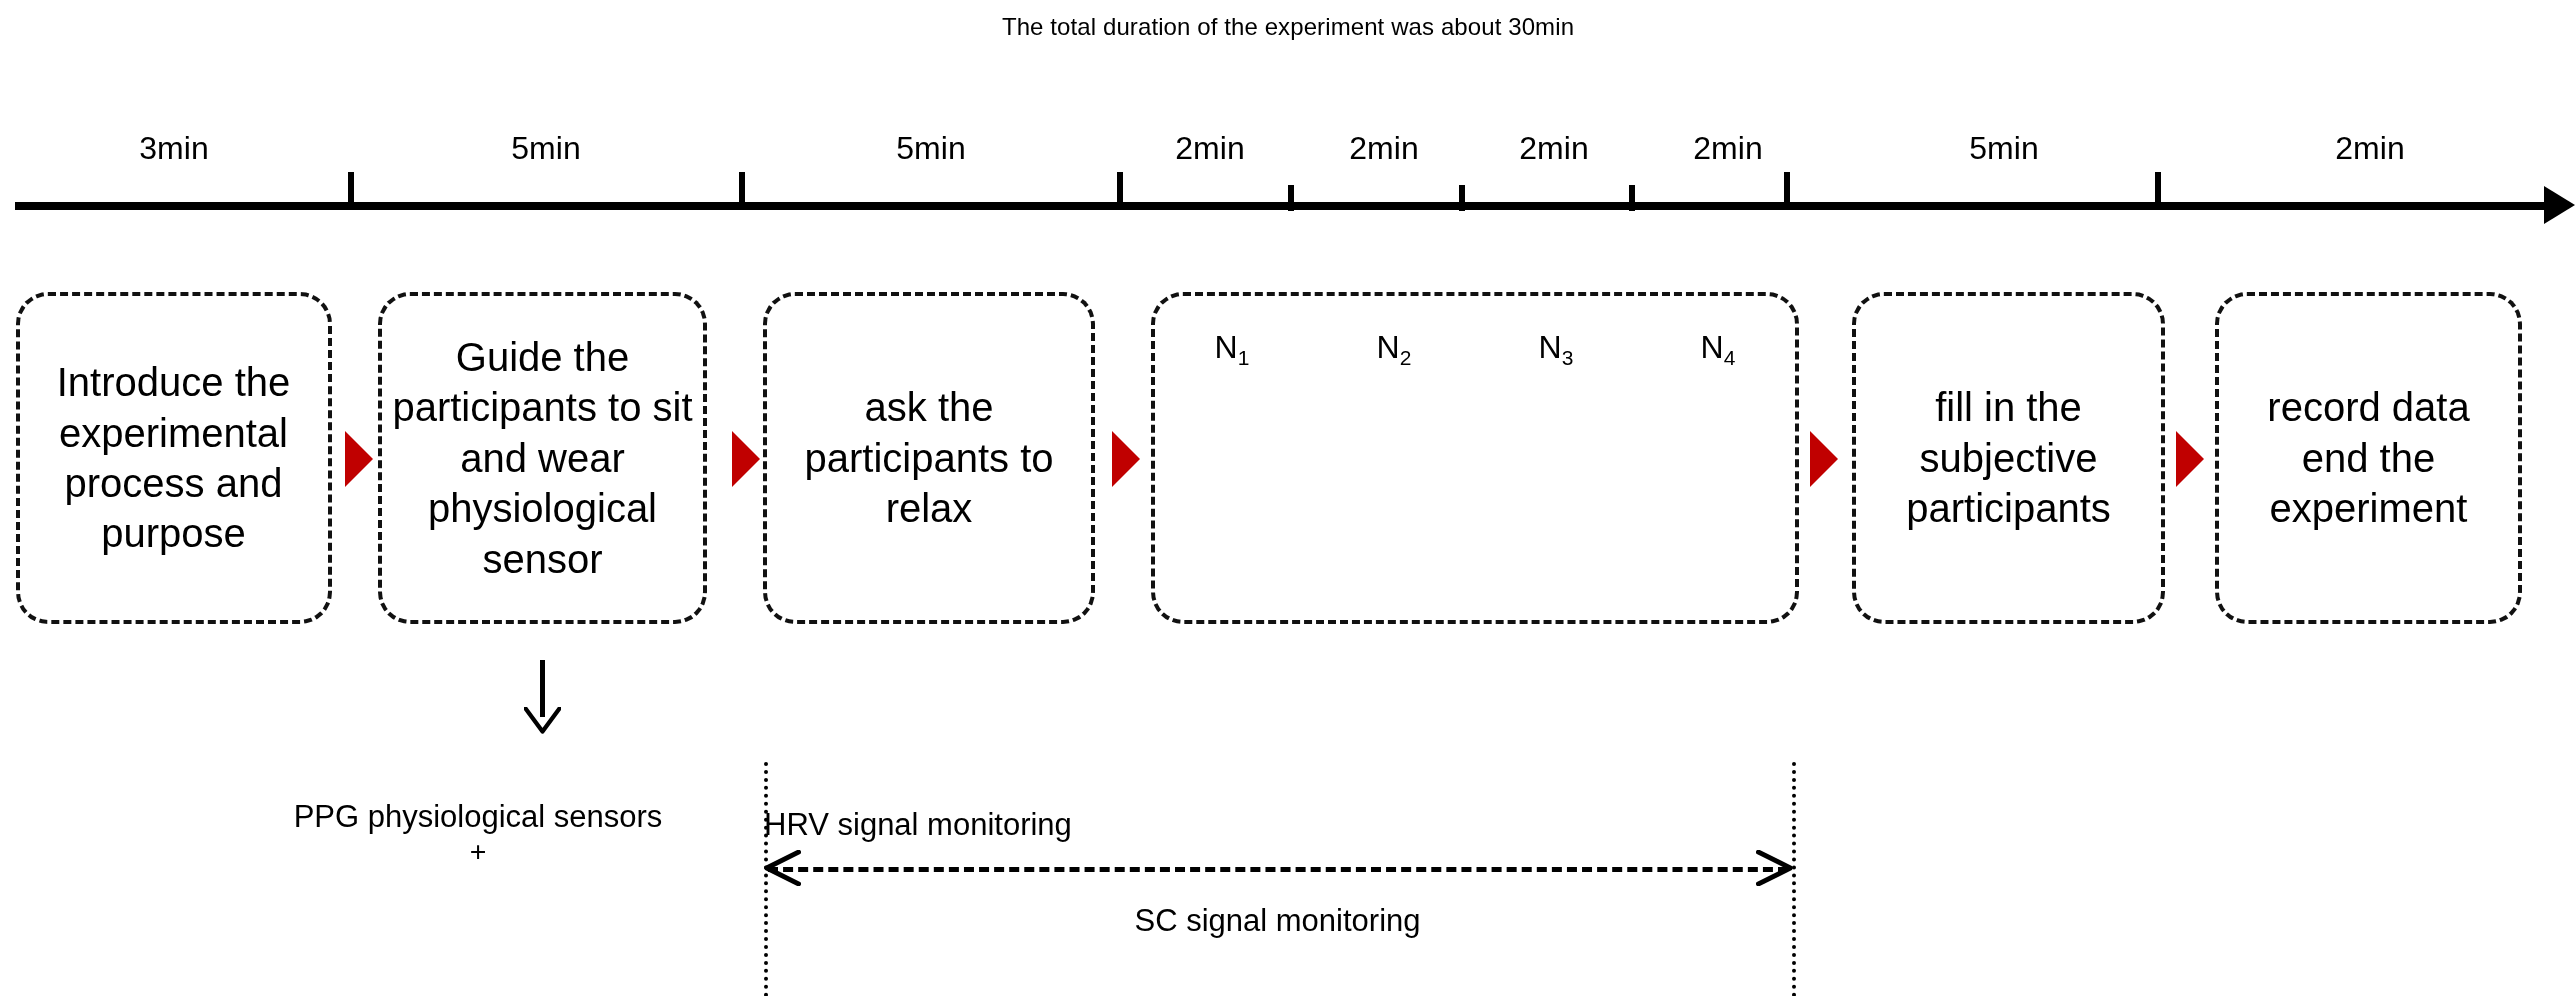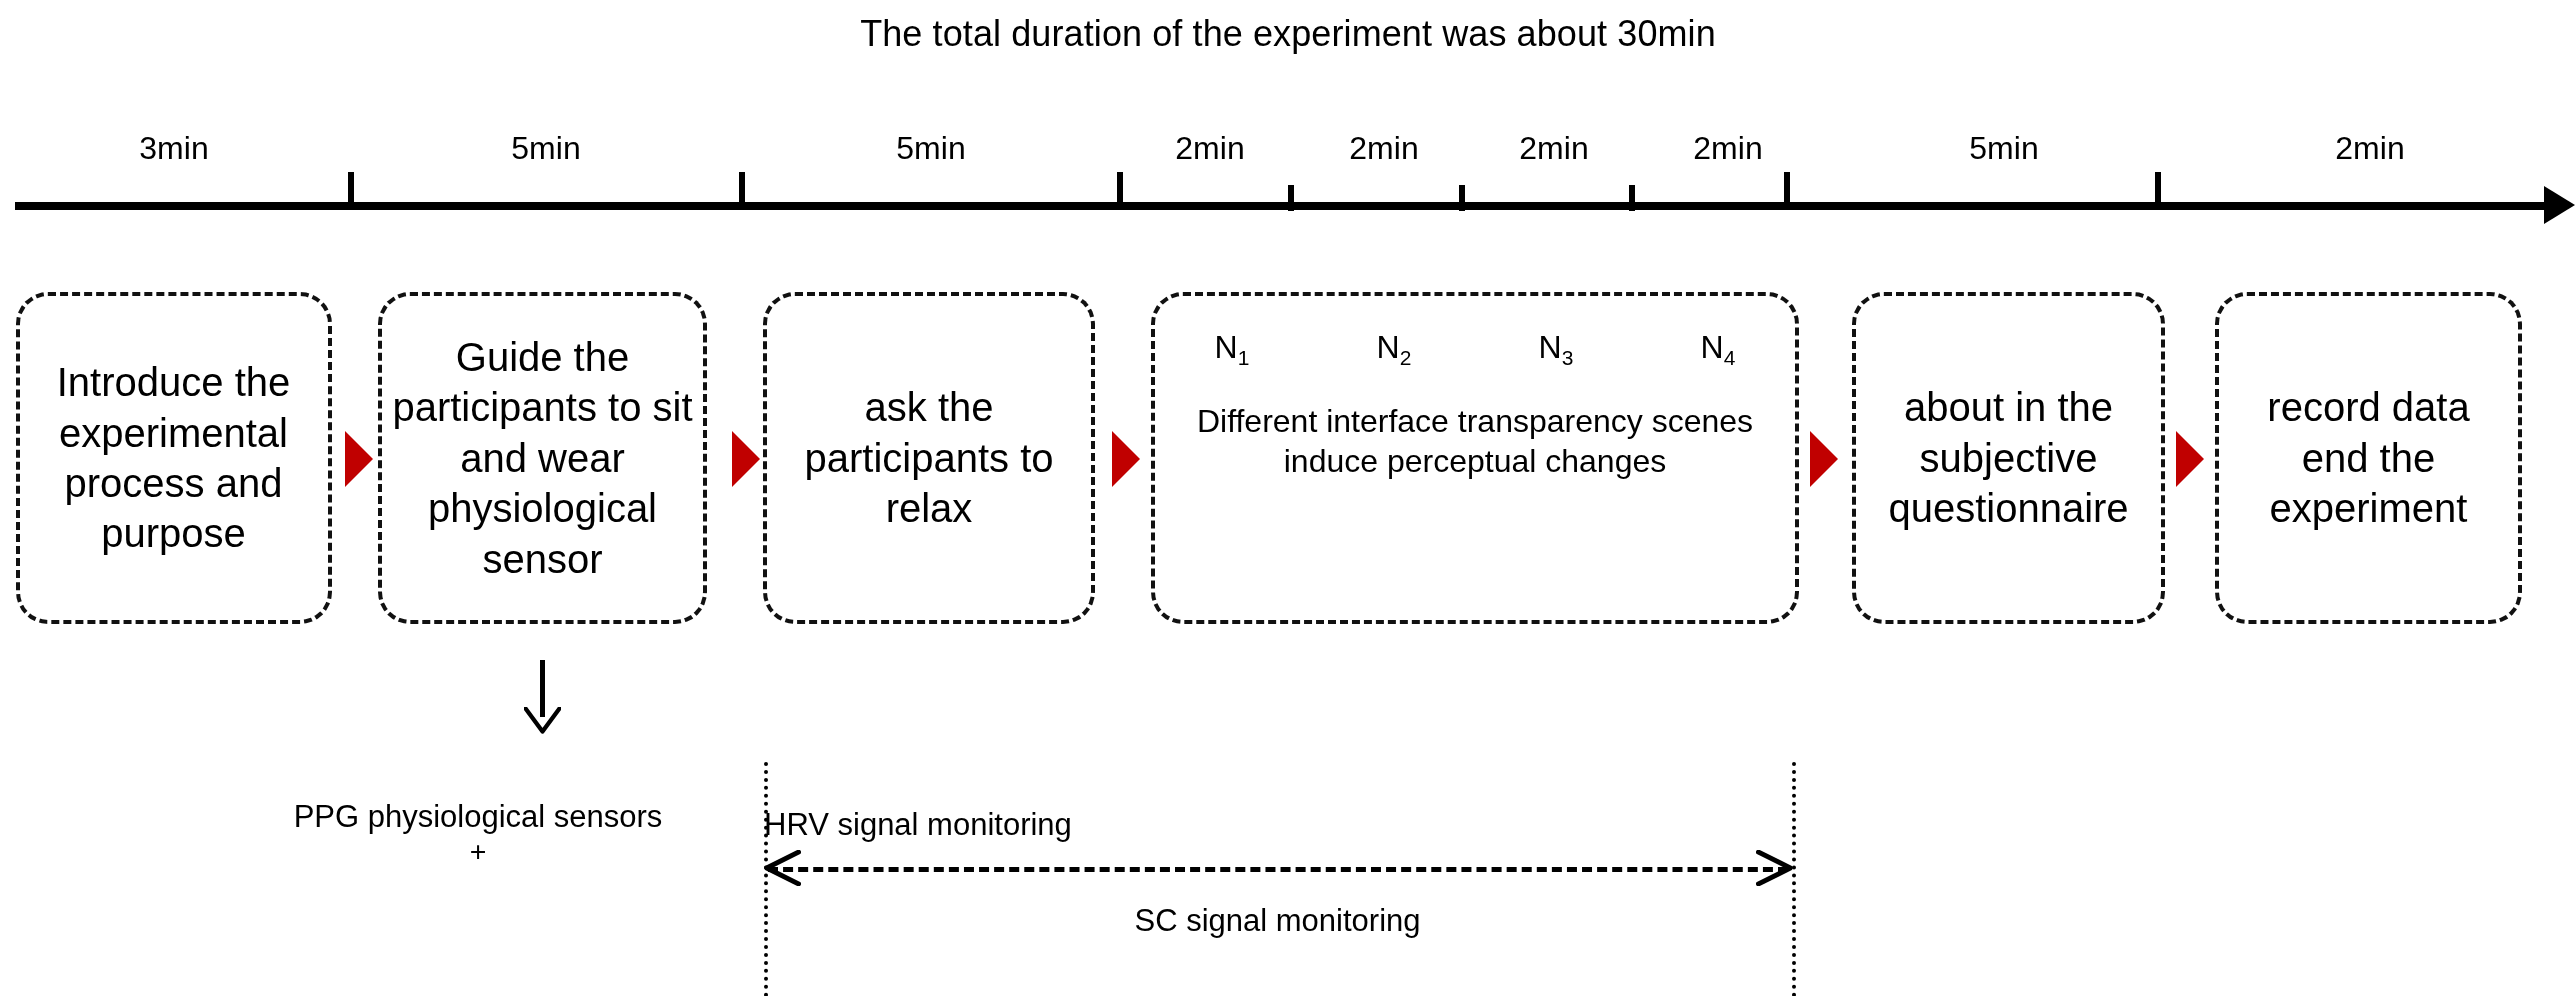--- a/index.html
+++ b/index.html
@@ -2,21 +2,21 @@
 <html style="font-size:10px"><head>
 <meta charset="utf-8">
 <style>
   html,body{margin:0;padding:0;background:#ffffff;}
   body{width:2576px;height:996px;position:relative;
        font-family:"Liberation Sans","DejaVu Sans",sans-serif;color:#000;
        overflow:hidden;}
 
   
   #title{position:absolute;left:0;top:13.6px;width:2576px;text-align:center;
-         font-size:36px;line-height:1.1;letter-spacing:0.1px;}
+         font-size:24px;line-height:1.1;letter-spacing:0.1px;}
 
   
   #axis-line{position:absolute;left:15px;top:202px;width:2534px;height:8px;
              background:#000;}
   #axis-arrow{position:absolute;left:2544px;top:186px;width:0;height:0;
               border-top:19px solid transparent;border-bottom:19px solid transparent;
               border-left:31px solid #000;}
   .tick{position:absolute;background:#000;width:5.6px;}
   .tick.major{top:172px;height:38px;}
   .tick.minor{top:185px;height:26px;}
@@ -107,25 +107,24 @@
       <div class="ptext">ask the participants to relax</div>
     </div>
     <div class="pbox" style="left: 1151px; width: 648px;">
       <div id="scenes-inner">
         <div id="scene-tags">
           <span>N<sub>1</sub></span>
           <span>N<sub>2</sub></span>
           <span>N<sub>3</sub></span>
           <span>N<sub>4</sub></span>
         </div>
-        <div id="scenes-desc">Different interface transparency scenes induce perceptual changes</div>
       </div>
     </div>
     <div class="pbox" style="left: 1852px; width: 313px;">
-      <div class="ptext">about in the subjective questionnaire</div>
+      <div class="ptext">fill in the subjective participants</div>
     </div>
     <div class="pbox" style="left: 2215px; width: 307px;">
       <div class="ptext">record data end the experiment</div>
     </div>
   </div>
 <div id="red-arrows">
     <div class="arrow-red" style="left: 345px; border-left-color: rgb(192, 0, 0);"></div>
     <div class="arrow-red" style="left: 732px; border-left-color: rgb(192, 0, 0);"></div>
     <div class="arrow-red" style="left: 1112px; border-left-color: rgb(192, 0, 0);"></div>
     <div class="arrow-red" style="left: 1810px; border-left-color: rgb(192, 0, 0);"></div>

